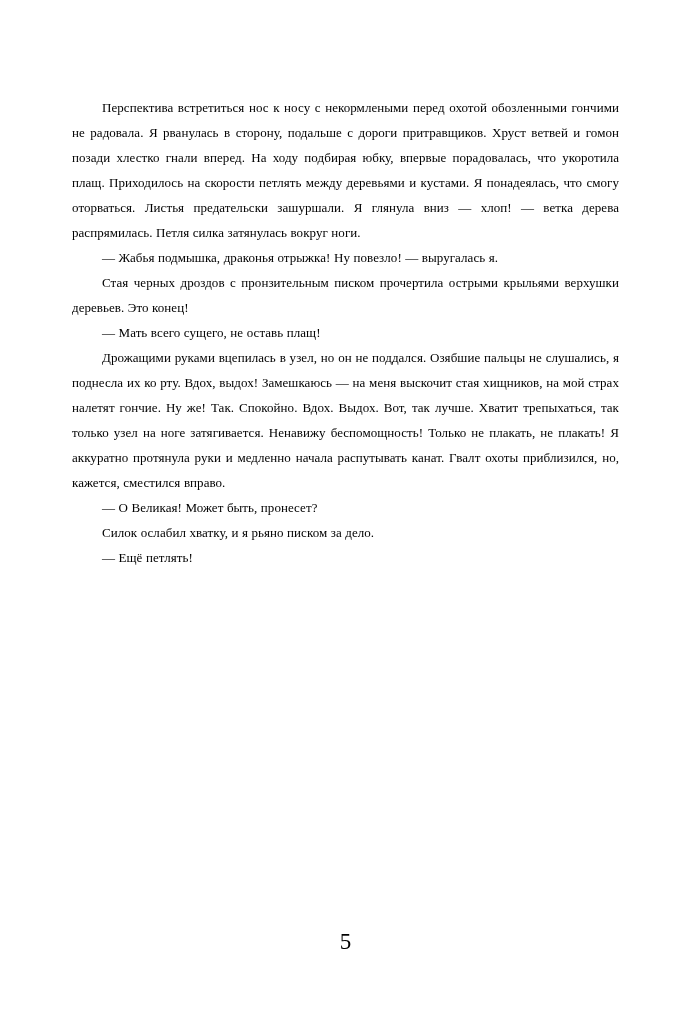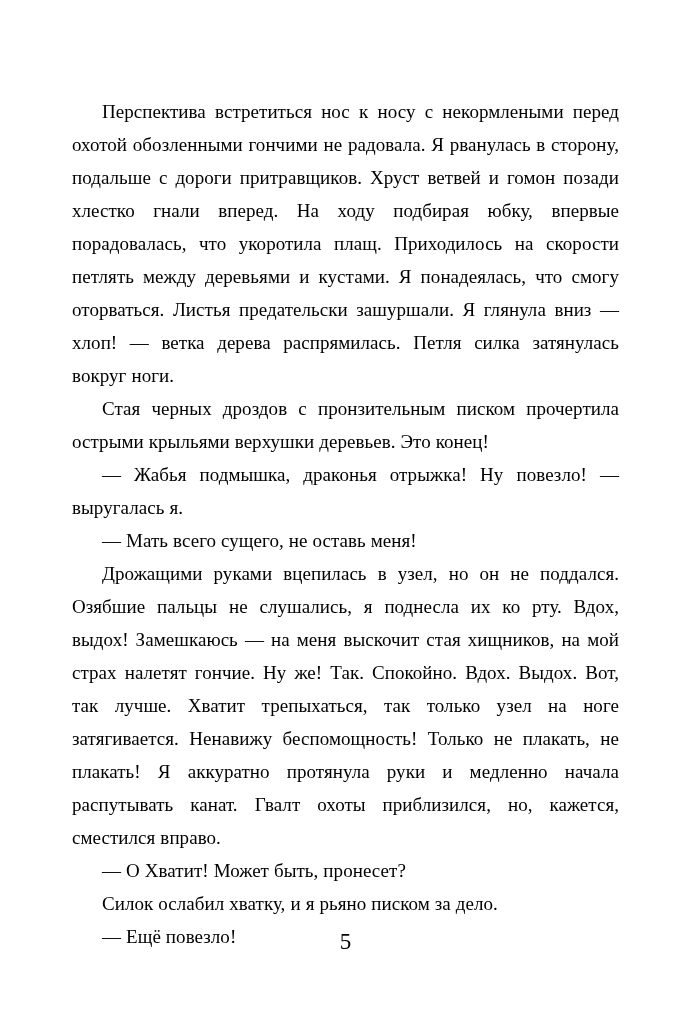--- a/index.html
+++ b/index.html
@@ -15,22 +15,22 @@
     overflow: hidden;
   }
   .page {
     position: relative;
     width: 691px;
     height: 1033px;
     box-sizing: border-box;
     padding: 95px 72px 0 72px;
   }
   .text-body {
-    font-size: 19px;
-    line-height: 33px;
+    font-size: 13px;
+    line-height: 25px;
     text-align: justify;
     text-justify: inter-word;
     letter-spacing: 0.05px;
     word-spacing: 0.2px;
   }
   .para {
     margin: 0;
     text-indent: 30px;
     text-align: justify;
   }
@@ -47,22 +47,22 @@
     font-size: 23px;
     font-family: "Liberation Serif", serif;
   }
 </style>
 </head>
 <body>
 
 <div class="page">
   <div class="text-body">
     <p class="para">Перспектива встретиться нос к носу с некормлеными перед охотой обозленными гончими не радовала. Я рванулась в сторону, подальше с дороги притравщиков. Хруст ветвей и гомон позади хлестко гнали вперед. На ходу подбирая юбку, впервые порадовалась, что укоротила плащ. Приходилось на скорости петлять между деревьями и кустами. Я понадеялась, что смогу оторваться. Листья предательски зашуршали. Я глянула вниз — хлоп! — ветка дерева распрямилась. Петля силка затянулась вокруг ноги.</p>
+    <p class="para">— Жабья подмышка, драконья отрыжка! Ну повезло! — выругалась я.</p>
     <p class="para">Стая черных дроздов с пронзительным писком прочертила острыми крыльями верхушки деревьев. Это конец!</p>
-    <p class="para">— Жабья подмышка, драконья отрыжка! Ну повезло! — выругалась я.</p>
-    <p class="para">— Мать всего сущего, не оставь меня!</p>
+    <p class="para">— Мать всего сущего, не оставь плащ!</p>
     <p class="para">Дрожащими руками вцепилась в узел, но он не поддался. Озябшие пальцы не слушались, я поднесла их ко рту. Вдох, выдох! Замешкаюсь — на меня выскочит стая хищников, на мой страх налетят гончие. Ну же! Так. Спокойно. Вдох. Выдох. Вот, так лучше. Хватит трепыхаться, так только узел на ноге затягивается. Ненавижу беспомощность! Только не плакать, не плакать! Я аккуратно протянула руки и медленно начала распутывать канат. Гвалт охоты приблизился, но, кажется, сместился вправо.</p>
-    <p class="para">— О Хватит! Может быть, пронесет?</p>
+    <p class="para">— О Великая! Может быть, пронесет?</p>
     <p class="para">Силок ослабил хватку, и я рьяно писком за дело.</p>
-    <p class="para">— Ещё повезло!</p>
+    <p class="para">— Ещё петлять!</p>
   </div>
   <div class="page-number">5</div>
 </div>
 
 </body></html>

